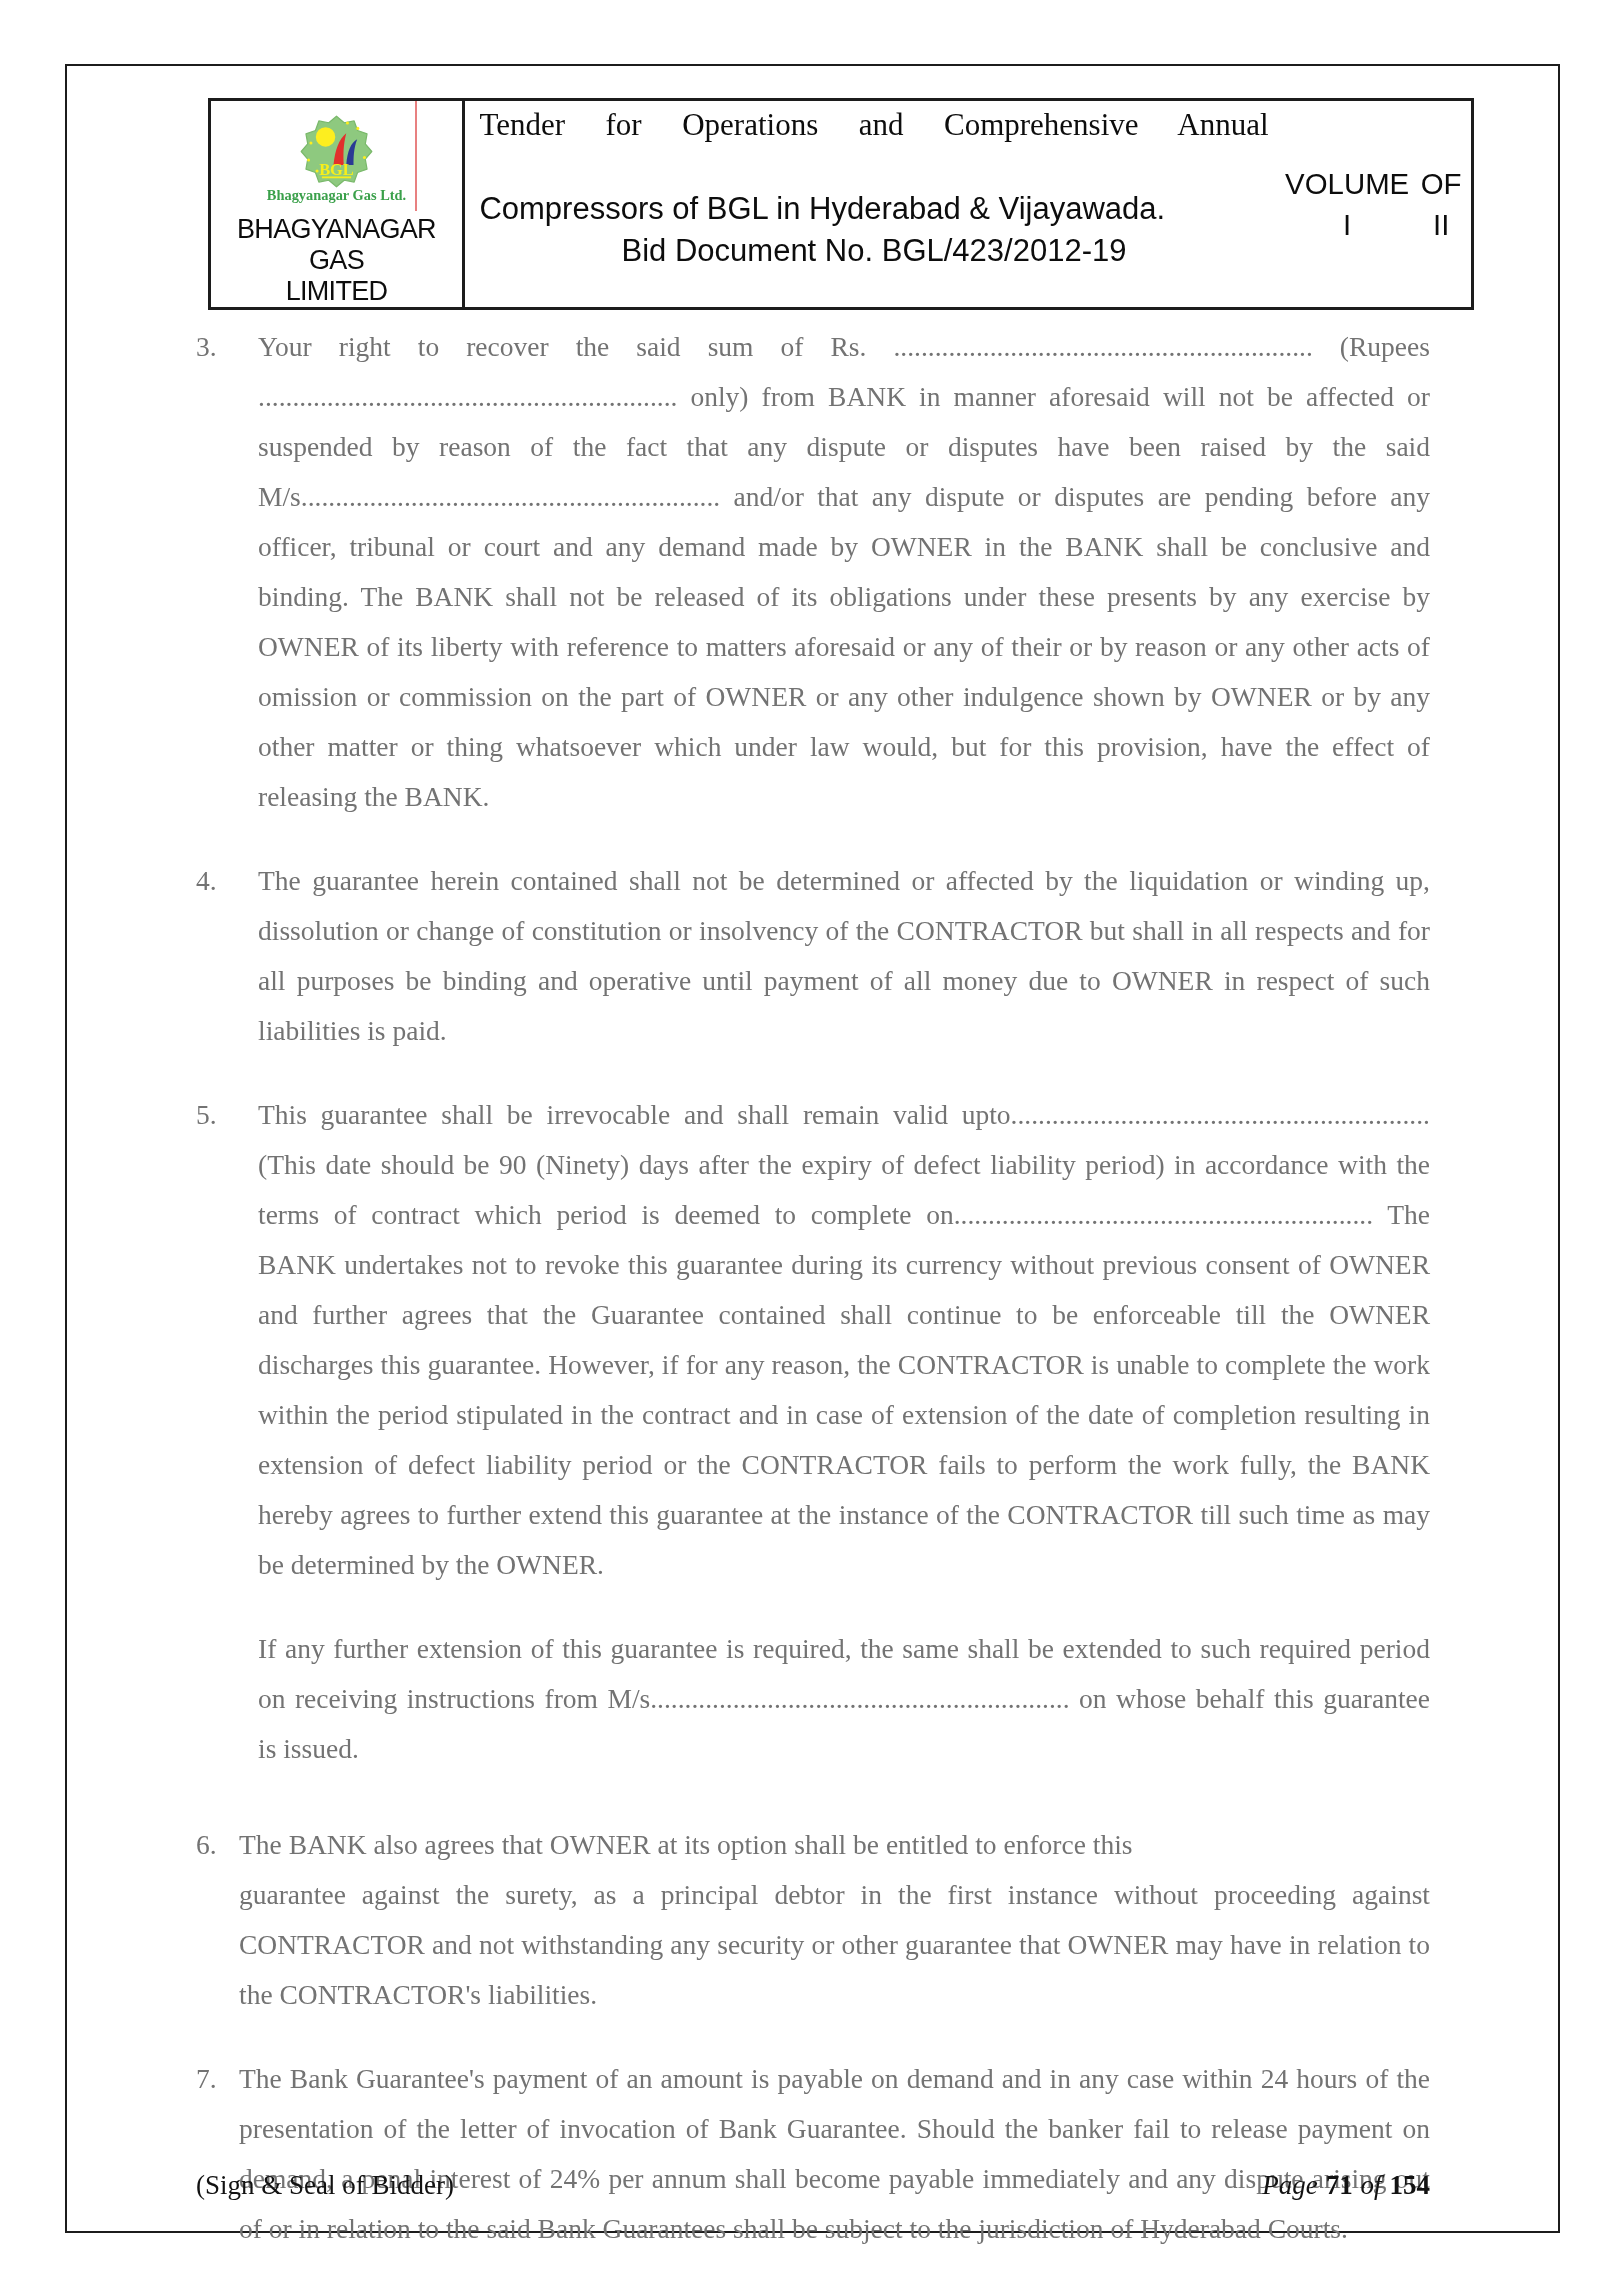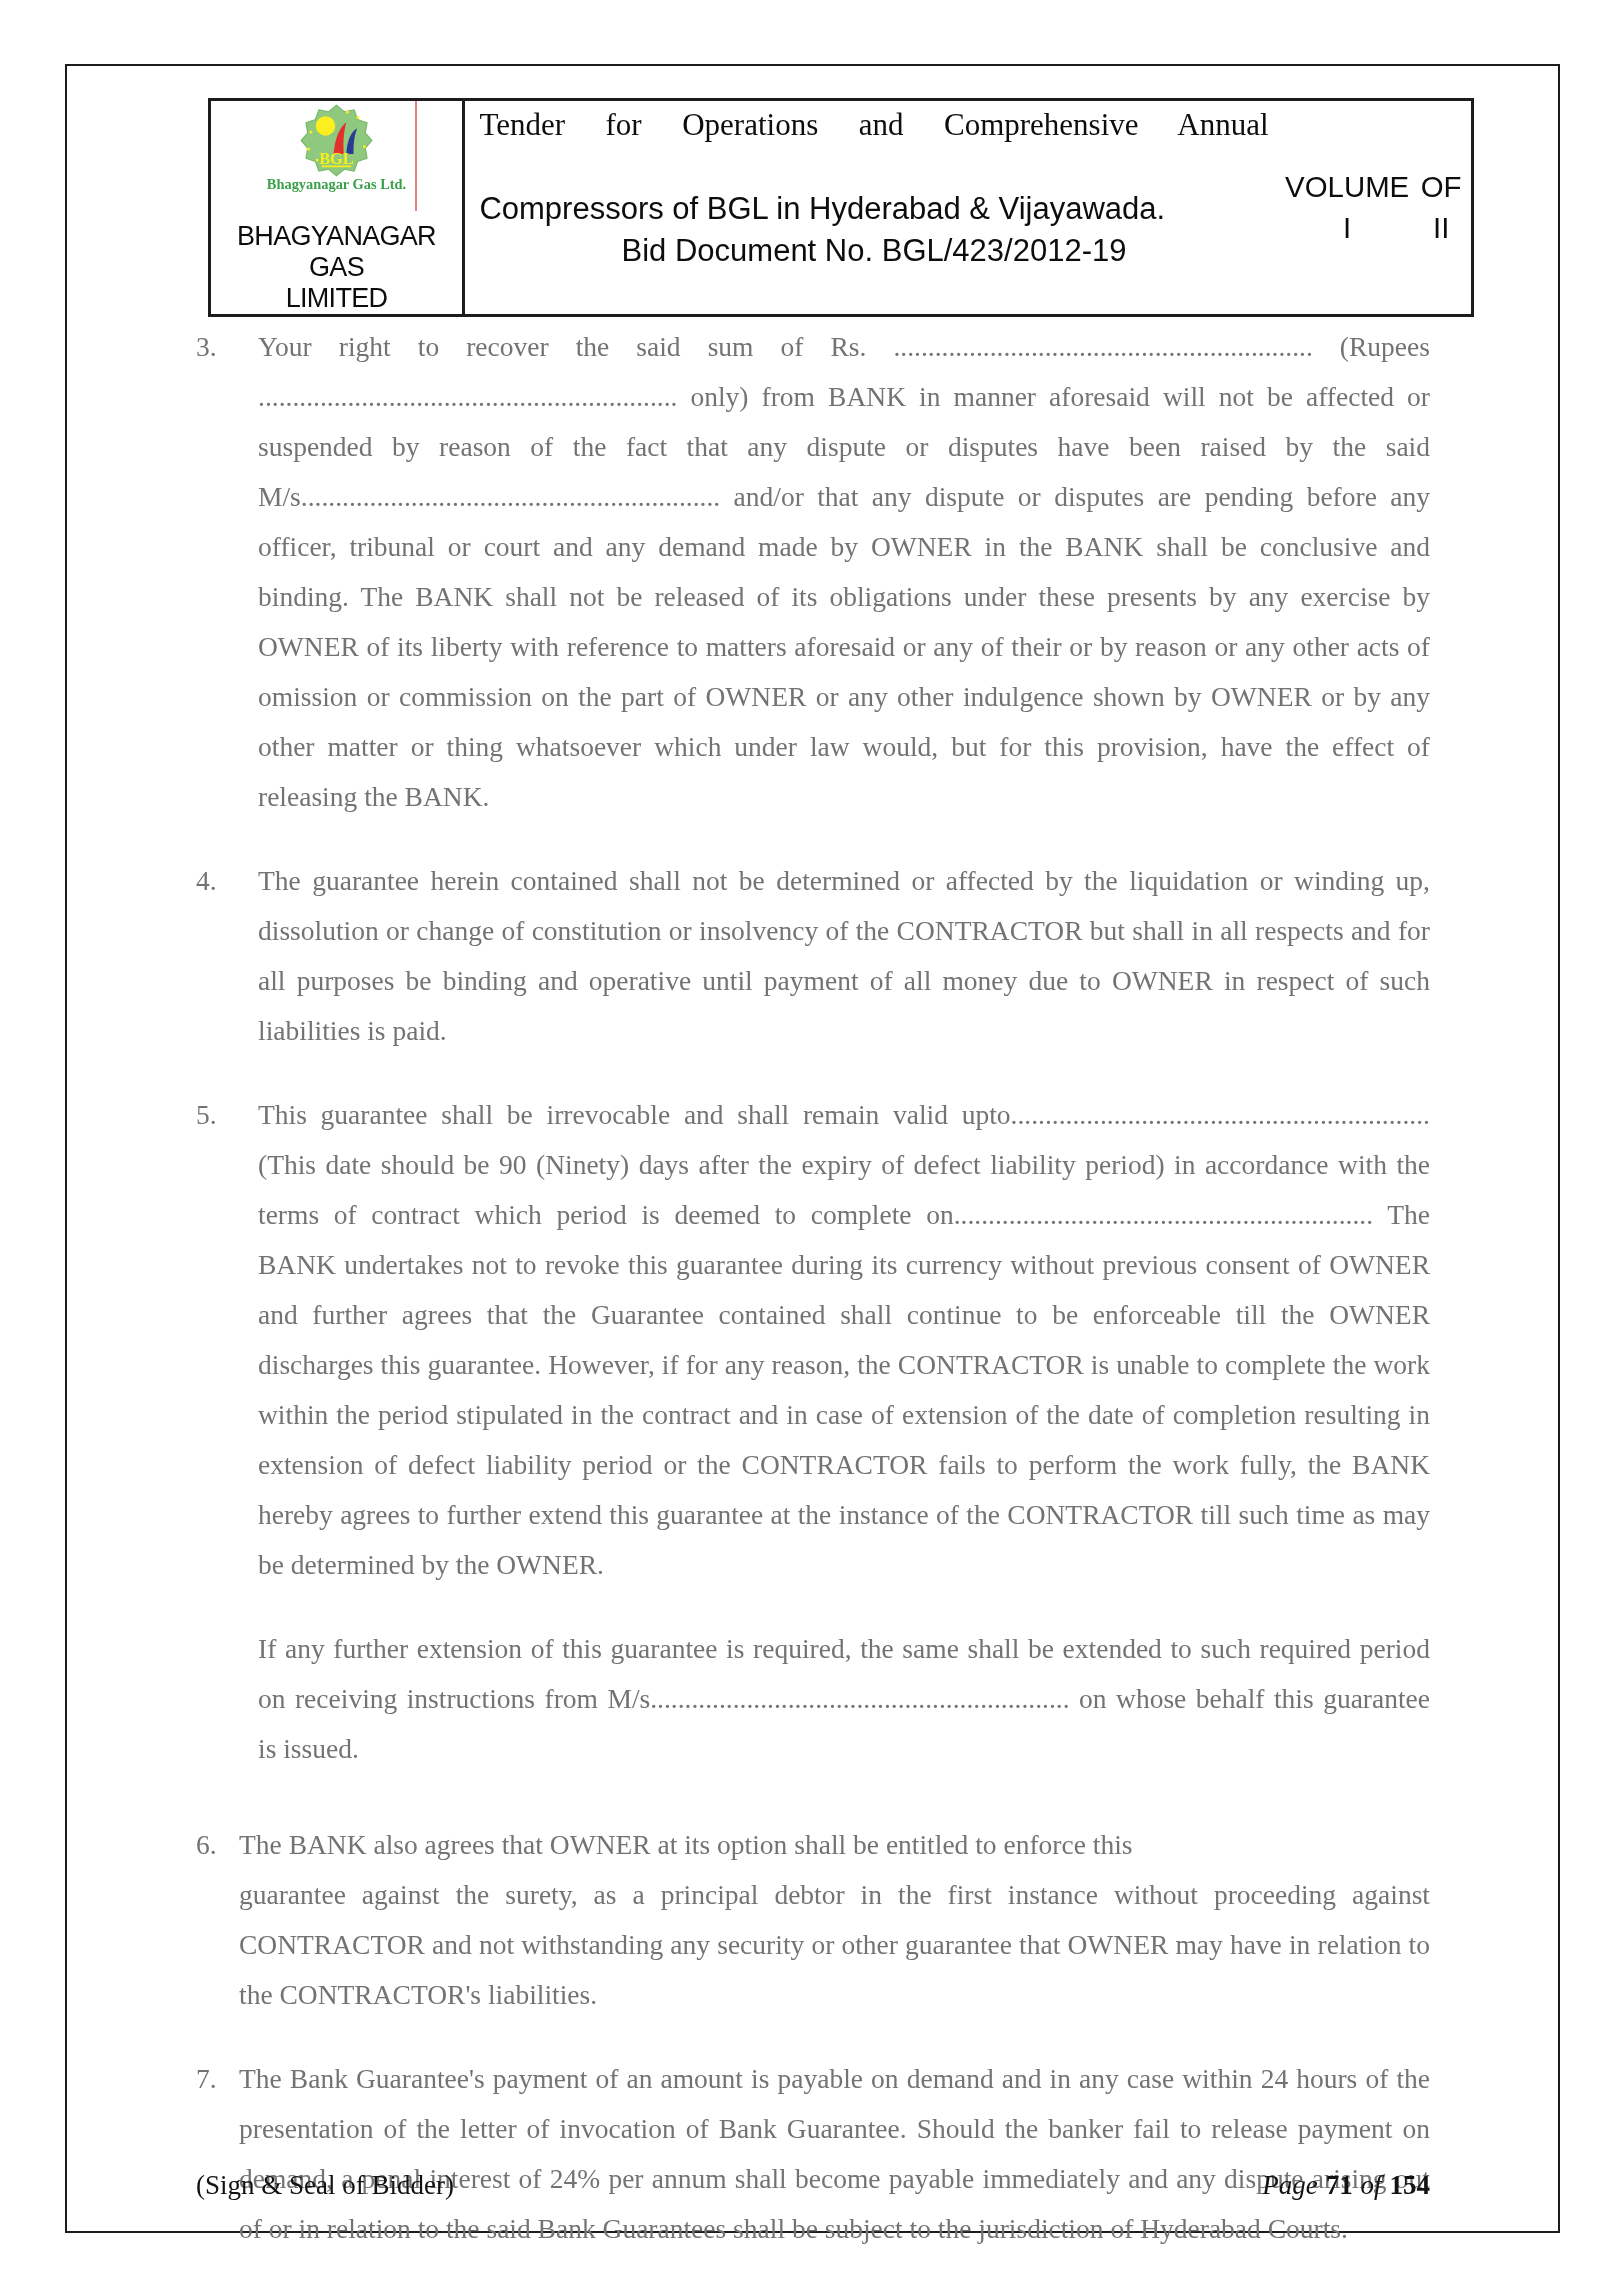--- a/index.html
+++ b/index.html
@@ -12,28 +12,28 @@
     border:2.6px solid #1c1c1c;
   }
   
   .header-table{
     position:absolute;left:208px;top:98px;width:1260px;
     display:flex;border:3.3px solid #1c1c1c;background:#fff;
   }
   .cell-logo{
     width:254px;border-right:3.3px solid #1c1c1c;position:relative;
     display:flex;flex-direction:column;align-items:center;
-    padding-top:3px;box-sizing:border-box;
+    padding-top:14px;box-sizing:border-box;
   }
   .logo-subtext{
     font-family:"Liberation Serif",serif;font-weight:bold;
     font-size:14.4px;line-height:15.7px;color:#3aa04a;margin-top:0;
   }
   .company-name{
-    margin-top:28px;text-align:center;
+    margin-top:10px;text-align:center;
     font-family:"Liberation Sans",sans-serif;font-size:27px;line-height:31px;
     letter-spacing:-0.7px;color:#0d0d0d;
   }
   .red-line{
     position:absolute;top:0;left:204px;width:2px;height:110px;background:#e88080;
   }
   .cell-title{
     flex:1;padding:3.3px 14.4px 0;box-sizing:border-box;
     font-family:"Liberation Sans",sans-serif;font-size:31px;line-height:42px;color:#0d0d0d;
   }

